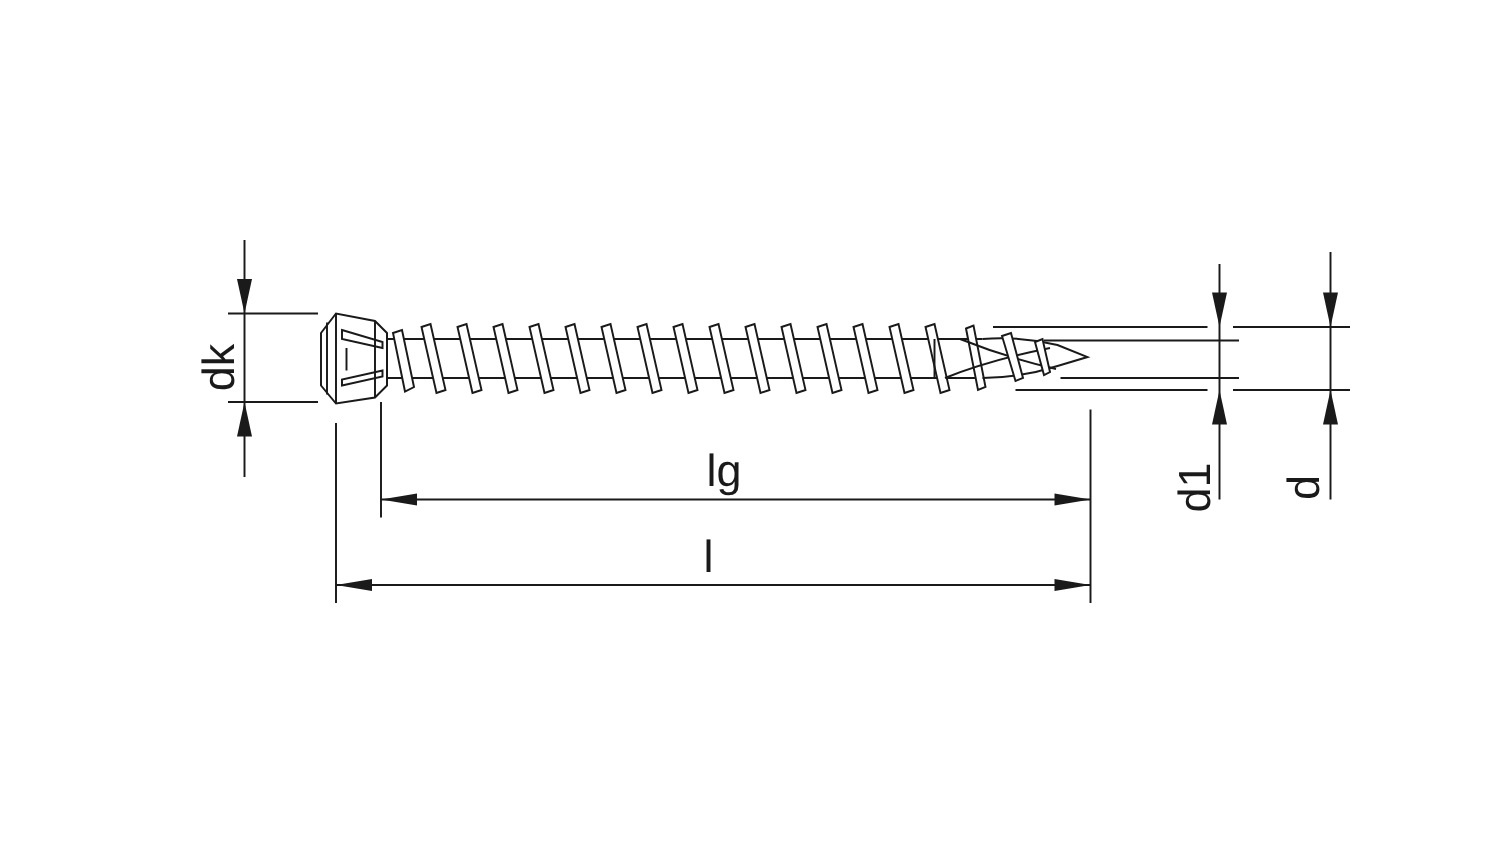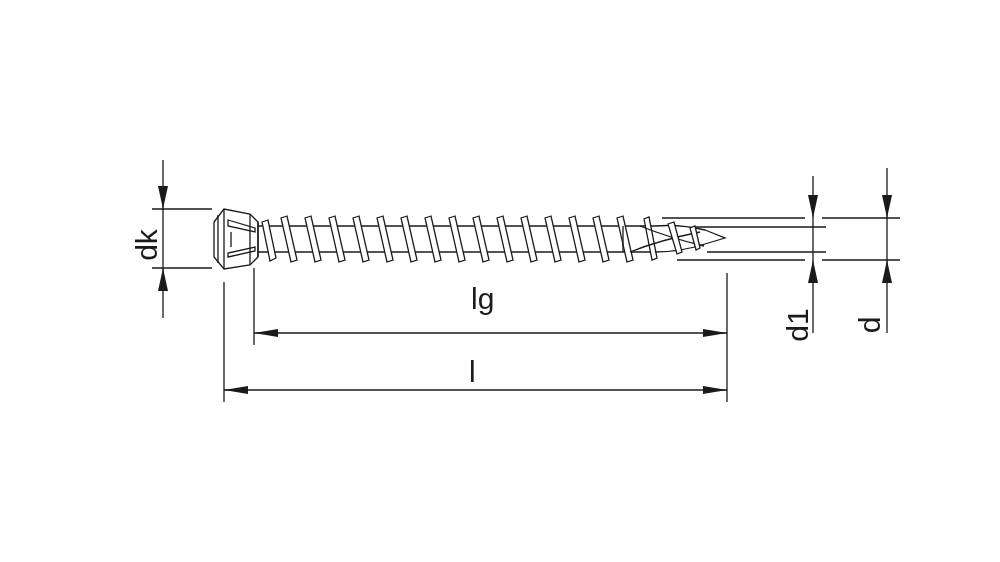--- a/index.html
+++ b/index.html
@@ -91,16 +91,16 @@
     <path d="M655,226 Q680,224 705,230 L725,238 L705,244 Q680,252 655,252"></path>
     <line x1="623" y1="226" x2="623" y2="252"></line>
     <path d="M630,252 Q660,240 700,232"></path>
     <path d="M640,226 Q670,238 704,246"></path>
     <path d="M668,224 L674,222 L682,252 L677,254 Z" fill="#ffffff"></path>
     <path d="M690,228 L695,226 L700,248 L696,250 Z" fill="#ffffff"></path>
   </g>
 </svg>
 
 <div class="lbl rot" style="left:131px; top:230px;">dk</div>
-<div class="lbl" style="left:471px; top:284px;">lg</div>
+<div class="lbl" style="left:471px; top:300px;">lg</div>
 <div class="lbl" style="left:469px; top:357px;">l</div>
 <div class="lbl rot" style="left:781px; top:310px;">d1</div>
 <div class="lbl rot" style="left:862px; top:310px;">d</div>
 
 </body></html>

